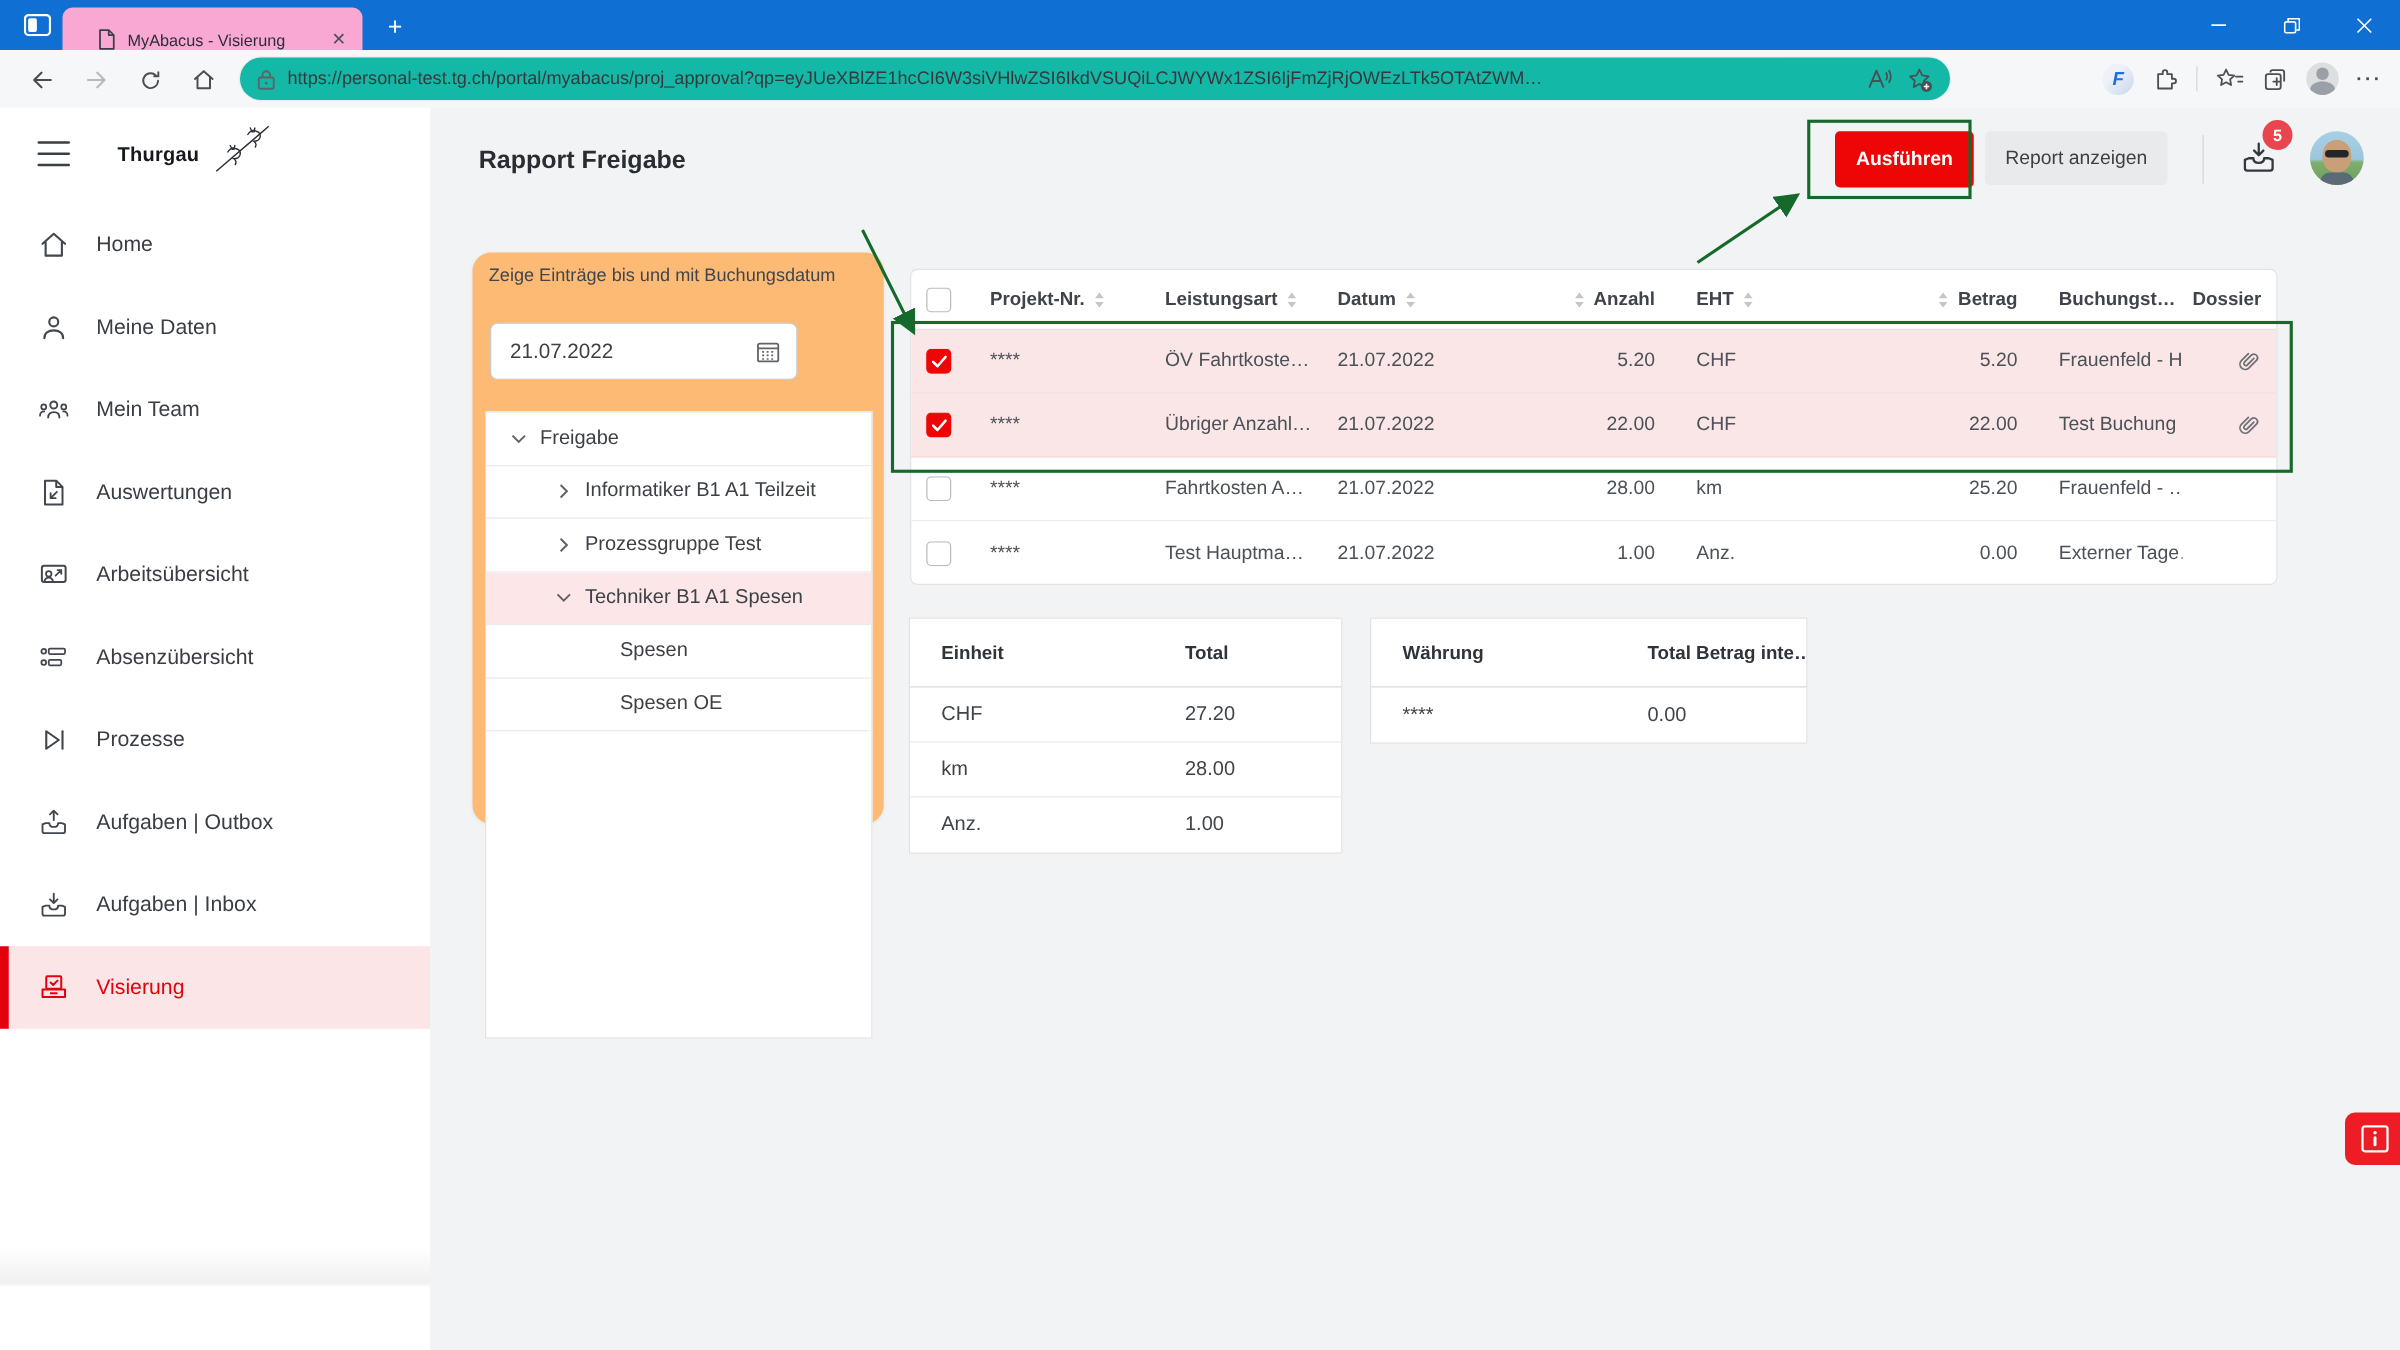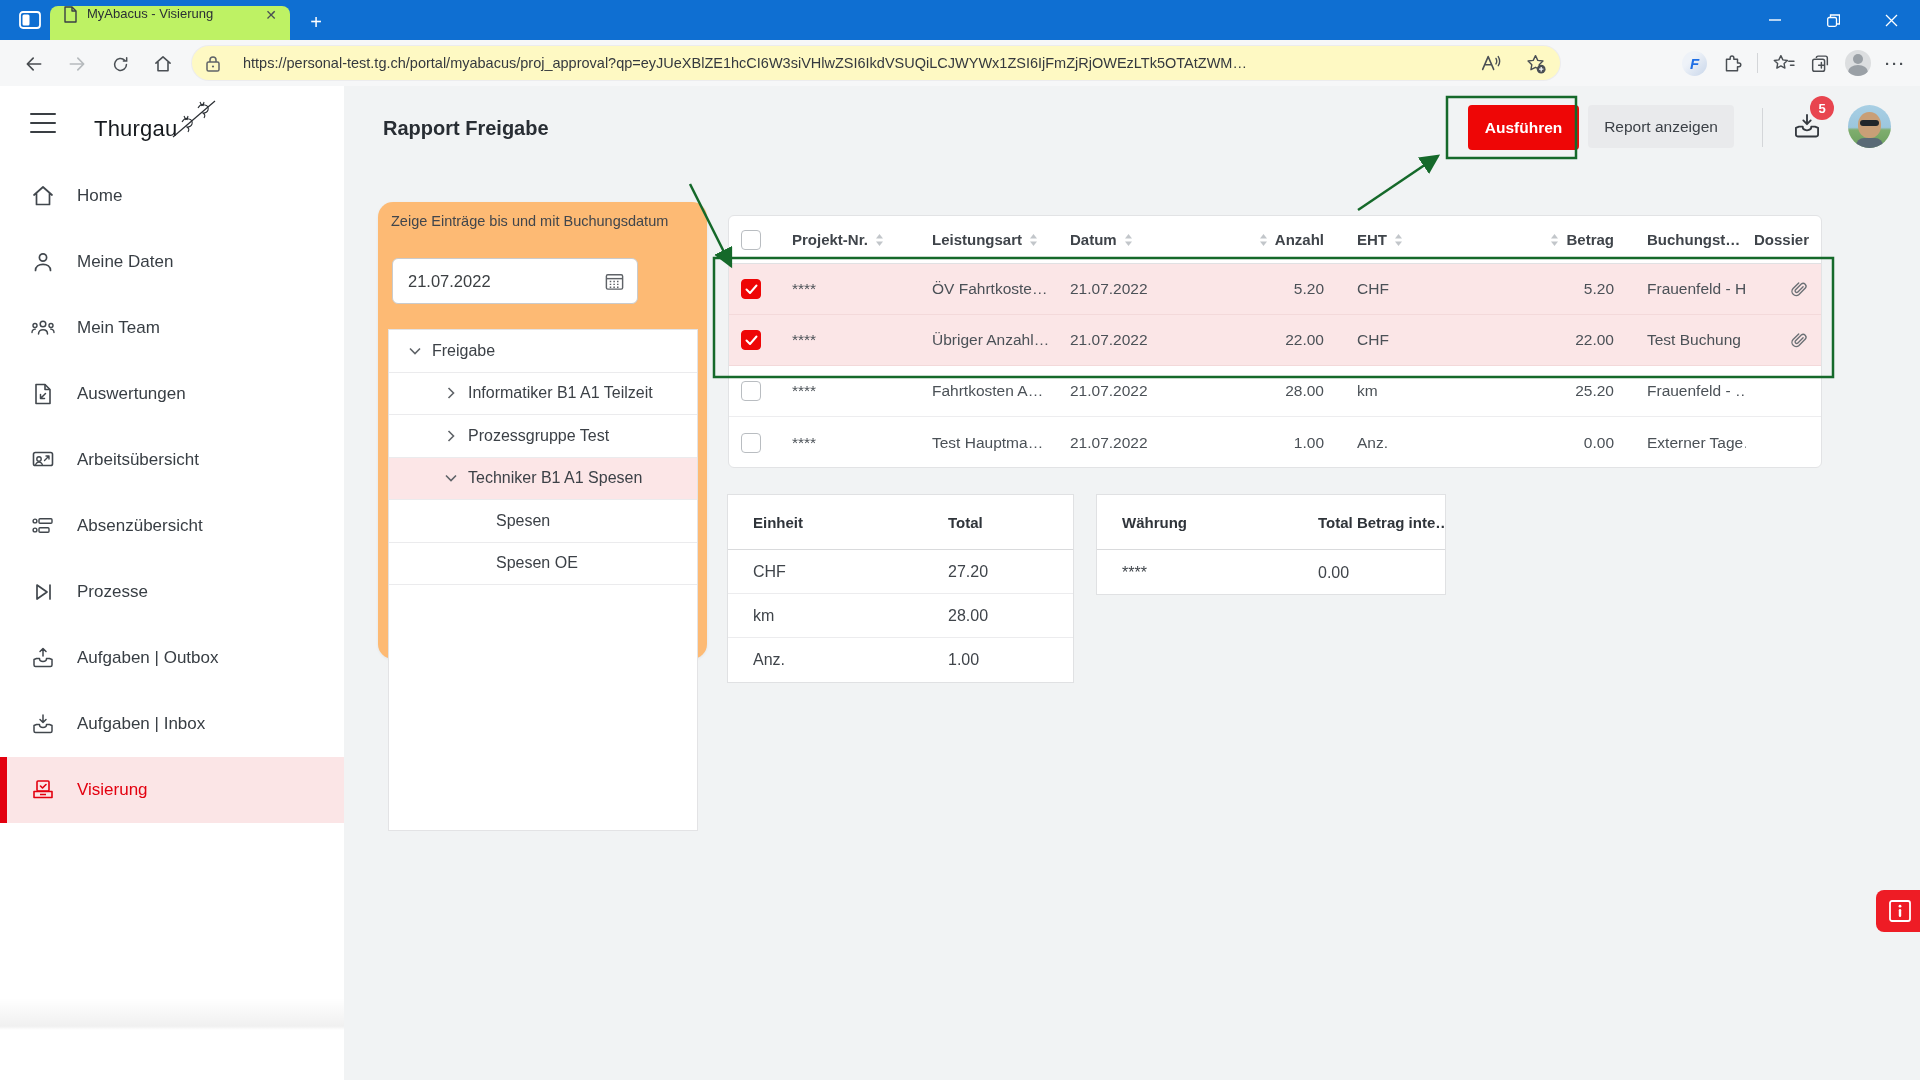--- a/index.html
+++ b/index.html
@@ -2,44 +2,44 @@
 <html><head>
 <meta charset="utf-8">
 <style>
   * { margin:0; padding:0; box-sizing:border-box; }
   html,body { width:1920px; height:1080px; overflow:hidden; }
   body { font-family:"Liberation Sans", sans-serif; background:#f1f3f4; position:relative; color:#3e444b; }
 
   
   .titlebar { position:absolute; left:0; top:0; width:1920px; height:40px; background:#0f6fd2; }
   .ws-btn { position:absolute; left:12px; top:6px; width:36px; height:28px; border-radius:6px; display:flex; align-items:center; justify-content:center; }
-  .tab { position:absolute; left:50px; top:6px; width:240px; height:34px; background:#bef264; border-radius:8px 8px 0 0; display:flex; align-items:flex-start; padding:0 10px 0 13px; gap:9px; }
+  .tab { position:absolute; left:50px; top:6px; width:240px; height:34px; background:#f9a8d4; border-radius:8px 8px 0 0; display:flex; align-items:flex-end; padding:0 10px 0 28px; gap:9px; }
   .tab-title { font-size:13px; color:#2a2f35; flex:1; white-space:nowrap; overflow:hidden; }
   .tab-close { width:18px; height:18px; display:flex; align-items:center; justify-content:center; color:#4a4f54; font-size:14px; border-radius:4px; }
   .newtab { position:absolute; left:305px; top:12px; width:22px; height:22px; color:#fff; font-size:20px; line-height:20px; text-align:center; }
   .win-controls { position:absolute; right:0; top:0; height:40px; display:flex; }
   .win-btn { width:58px; height:40px; display:flex; align-items:center; justify-content:center; }
 
   
   .toolbar { position:absolute; left:0; top:40px; width:1920px; height:46px; background:#f6f7f8; display:flex; align-items:center; }
   .nav-btn { position:absolute; top:50px; width:28px; height:28px; display:flex; align-items:center; justify-content:center; }
-  .urlbar { position:absolute; left:192px; top:46px; width:1368px; height:34px; background:#fef9c3; border-radius:17px; display:flex; align-items:center; padding:0 12px 0 14px; box-shadow:0 0 0 1px #ececee;gap:13px; }
+  .urlbar { position:absolute; left:192px; top:46px; width:1368px; height:34px; background:#14b8a6; border-radius:17px; display:flex; align-items:center; padding:0 12px 0 14px; box-shadow:0 0 0 1px #ececee; }
   .url-text { flex:1; font-size:14.5px; color:#35393e; white-space:nowrap; overflow:hidden; margin-left:10px; }
   .url-action { width:26px; height:26px; display:flex; align-items:center; justify-content:center; margin-left:6px; }
   .tb-right { position:absolute; right:14px; top:46px; height:34px; display:flex; align-items:center; gap:14px; }
   .divider-v { width:1px; height:20px; background:#d4d6d9; }
   .avatar-generic { width:26px; height:26px; border-radius:50%; background:#dcdee0; position:relative; overflow:hidden; }
   .avatar-generic::before { content:""; position:absolute; left:8px; top:4px; width:10px; height:10px; border-radius:50%; background:#9aa0a6; }
   .avatar-generic::after { content:""; position:absolute; left:3px; top:15px; width:20px; height:14px; border-radius:50%; background:#9aa0a6; }
 
   
   .sidebar { position:absolute; left:0; top:86px; width:344px; height:994px; background:#ffffff; }
   .hamburger { position:absolute; left:30px; top:27px; width:26px; height:20px; display:flex; flex-direction:column; justify-content:space-between; }
   .hamburger span { height:2px; background:#3a3f44; border-radius:1px; }
-  .brand { position:absolute; left:94px; top:30px; font-size:22px; font-weight:normal; color:#15191d; letter-spacing:0.2px; }
+  .brand { position:absolute; left:94px; top:30px; font-size:16px; font-weight:bold; color:#15191d; letter-spacing:0.2px; }
   .brand-art { position:absolute; left:170px; top:12px; }
   .nav { position:absolute; left:0; top:77px; width:344px; }
   .nav-item { height:66px; display:flex; align-items:center; padding-left:30px; gap:21px; position:relative; font-size:17px; color:#383e44; cursor:pointer; }
   .nav-item .nav-icon { width:26px; height:26px; flex:0 0 26px; }
   .nav-item.active { background:#fbe5e6; color:#e3000f; }
   .nav-item.active::before { content:""; position:absolute; left:0; top:0; width:7px; height:100%; background:#e3000f; }
   .sidebar-shadow { position:absolute; left:0; top:912px; width:344px; height:32px;
       background:linear-gradient(to bottom, rgba(0,0,0,0) 0%, rgba(0,0,0,0.06) 88%, rgba(0,0,0,0) 100%); }
 
   

